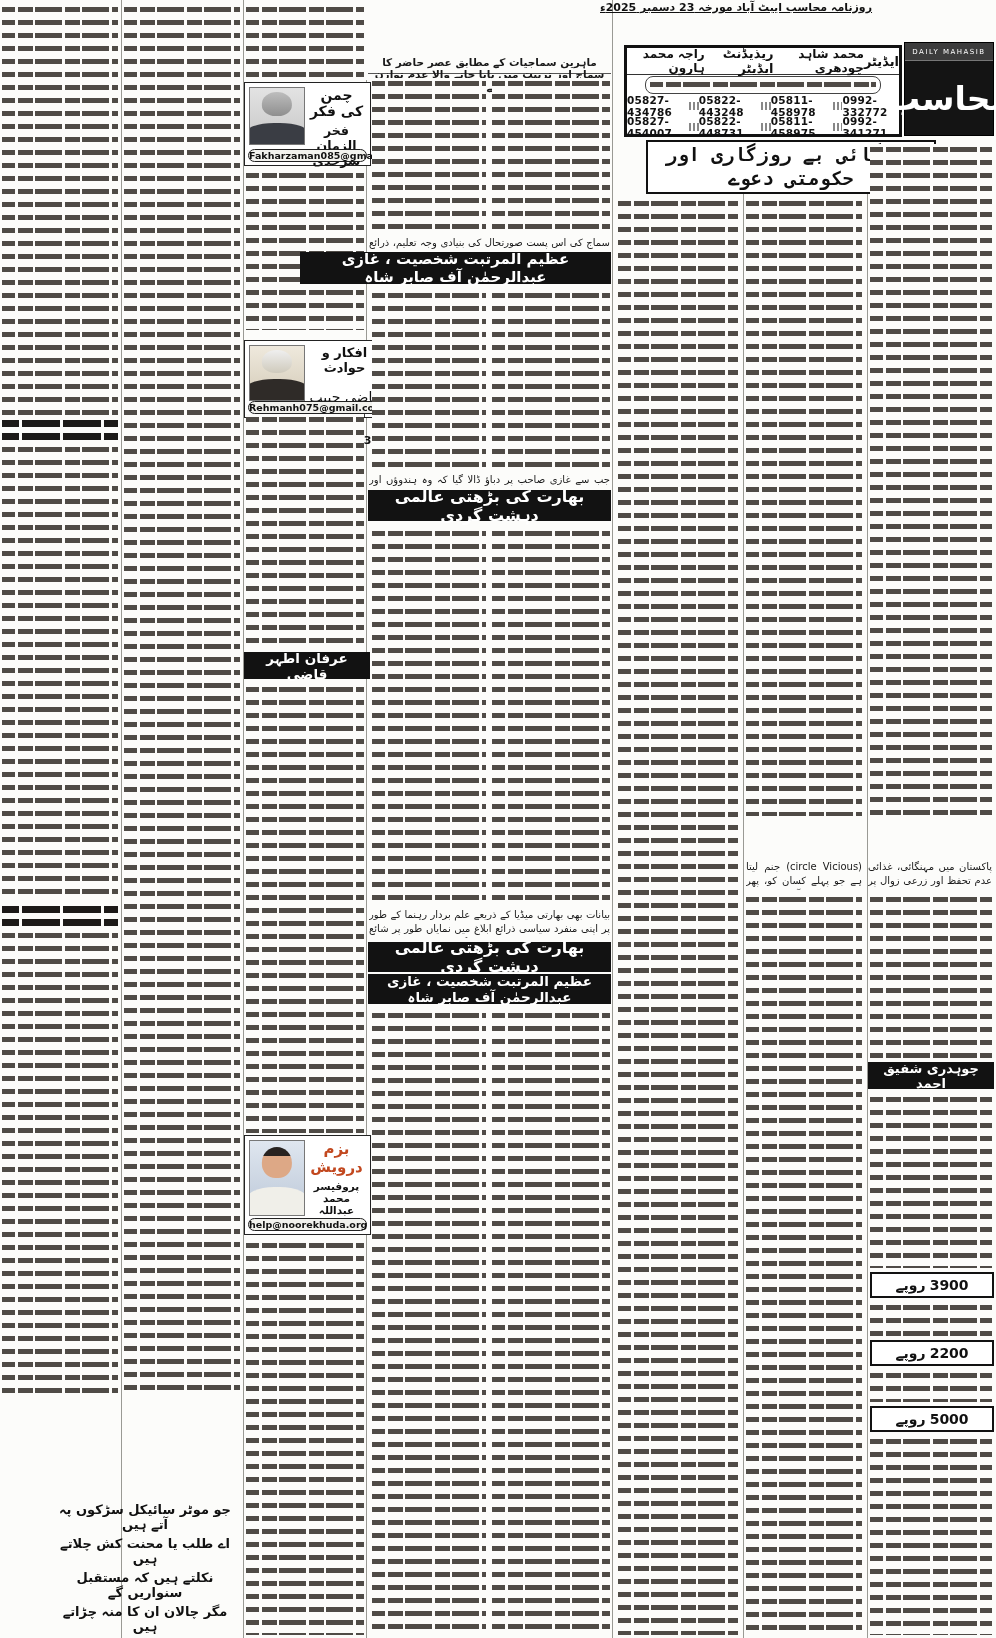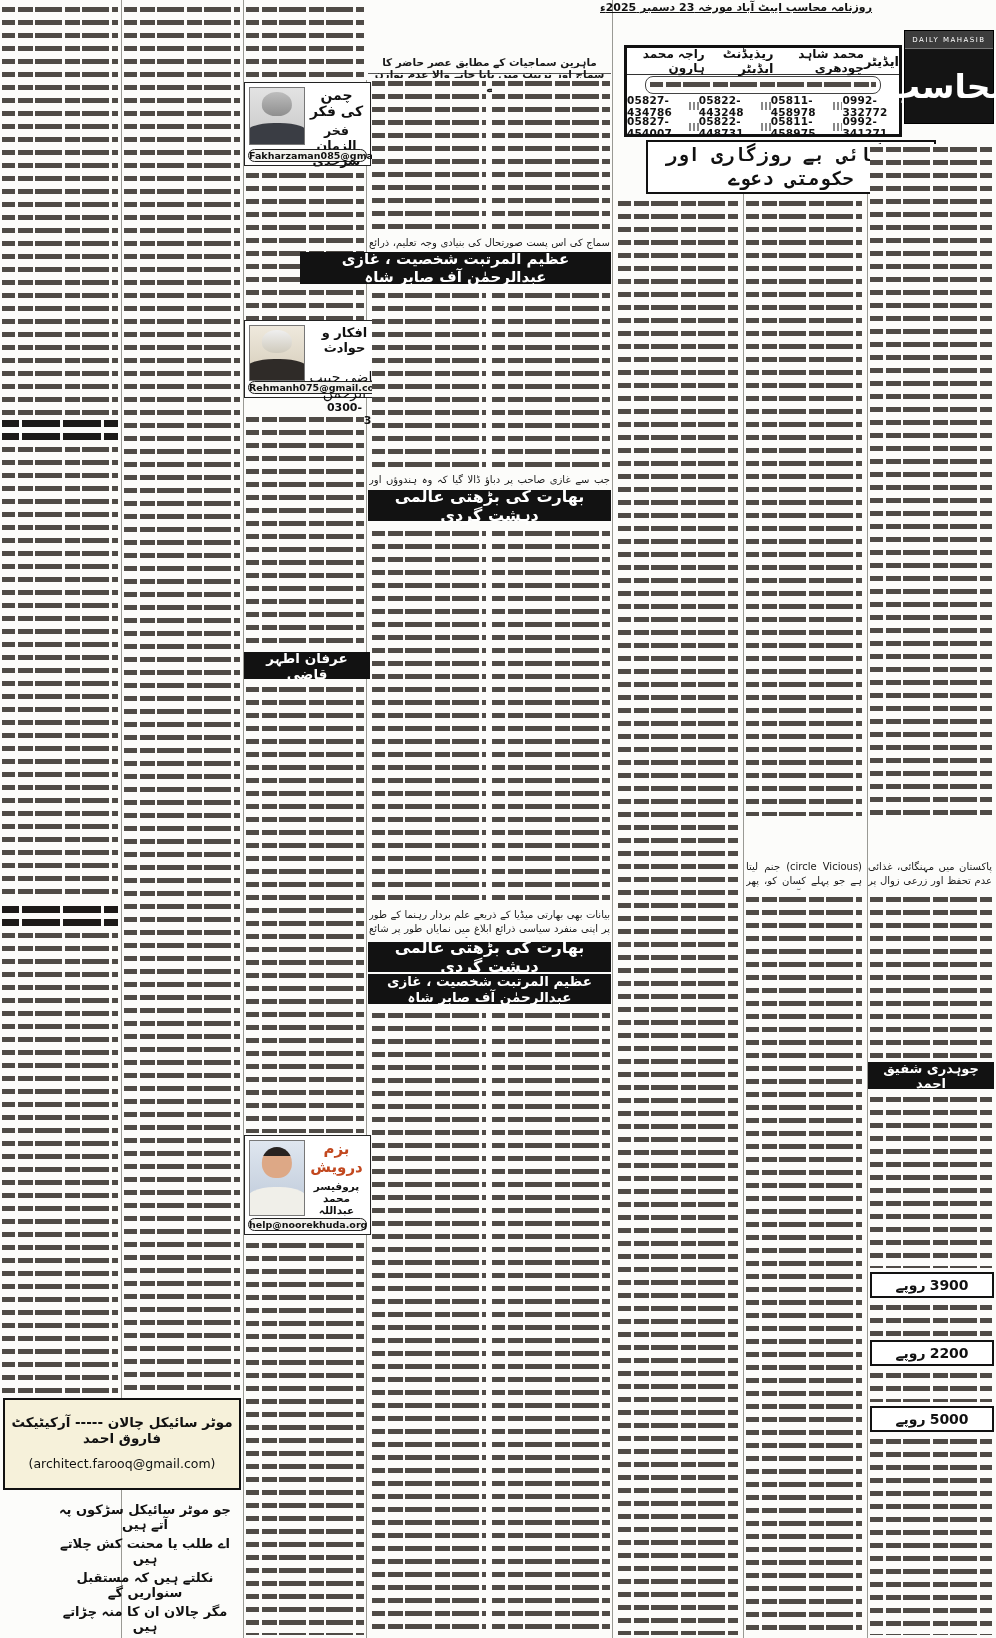--- a/index.html
+++ b/index.html
@@ -33,21 +33,21 @@
             background:#fff;box-sizing:border-box;}
   #masthead .names{display:flex;direction:rtl;justify-content:space-around;align-items:center;
             height:26px;border-bottom:1px solid #333;font-weight:bold;font-size:12px;}
   #masthead .names .lbl{font-size:13px;}
   #masthead .note{position:relative;height:16px;margin:1px 18px;border:1px solid #444;border-radius:8px;}
   #masthead .phones{display:flex;direction:ltr;justify-content:space-around;align-items:center;
             height:21px;font-weight:bold;font-size:10.5px;letter-spacing:.2px;}
   #masthead .phones .gap{width:14px;height:8px;background:
             repeating-linear-gradient(90deg,#888 0 2px,transparent 2px 4px);}
   
-  #logo{position:absolute;left:904px;top:30px;width:90px;height:94px;background:#141414;
+  #logo{position:absolute;left:904px;top:42px;width:90px;height:94px;background:#141414;
         border:1px solid #000;box-sizing:border-box;display:flex;flex-direction:column;}
   #logo .en{height:17px;background:#3c3c3c;color:#fff;font-size:7px;letter-spacing:1.5px;
         display:flex;align-items:center;justify-content:center;border-bottom:1px solid #777;}
   #logo .ur{flex:1;display:flex;align-items:center;justify-content:center;color:#fff;
         font-size:33px;font-weight:bold;direction:rtl;}
   
   .pbox{position:absolute;background:#fff;border:1px solid #222;box-sizing:border-box;}
   .photo{position:absolute;left:4px;top:4px;width:54px;overflow:hidden;border:1px solid #777;}
   .photo .bg{position:absolute;inset:0;}
   .photo .head{position:absolute;left:50%;top:8%;width:56%;height:42%;transform:translateX(-50%);
@@ -142,21 +142,21 @@
     </div>
     <div class="pside">
       <div class="psec">چمن کی فکر</div>
       <div class="pauth" style="font-size:12.5px;font-weight:bold;">فخر الزمان سرحدی</div>
     </div>
     <div class="pemail">Fakharzaman085@gmail.com</div>
   </div>
 
   <div class="tx" style="left:246px;top:170px;width:118px;height:160px;"></div>
 
-  <div class="pbox" style="left:244px;top:320px;width:143px;height:78px;">
+  <div class="pbox" style="left:244px;top:340px;width:143px;height:78px;">
     <div class="photo" style="bottom:16px;">
       <div class="bg" style="background:linear-gradient(#efe9dd,#d4cbb8);"></div>
       <div class="head" style="background:linear-gradient(#efefef,#cfcabc);"></div>
       <div class="torso" style="background:#2f2b28;"></div>
     </div>
     <div class="pside">
       <div class="psec" style="font-size:13px;">افکار و حوادث</div>
       <div class="pauth" style="margin-top:14px;font-size:14px;">قاضی حبیب الرحمٰن</div>
       <div class="pphone">0300-5626723</div>
     </div>
@@ -233,23 +233,19 @@
     <span>2200</span>
     <span>روپے</span>
   </div>
   <div class="tx" style="left:870px;top:1370px;width:122px;height:32px;"></div>
   <div class="figbox" style="top:1406px;">
     <span>5000</span>
     <span>روپے</span>
   </div>
   <div class="tx" style="left:870px;top:1436px;width:122px;height:199px;"></div>
 
-  <div id="chalan">
-    <div class="t">موٹر سائیکل چالان ----- آرکیٹیکٹ فاروق احمد</div>
-    <div class="e">(architect.farooq@gmail.com)</div>
-  </div>
 
   <div class="poemline" style="top:1502px;">جو موٹر سائیکل سڑکوں پہ آتے ہیں</div>
   <div class="poemline" style="top:1536px;">اے طلب یا محنت کش چلاتے ہیں</div>
   <div class="poemline" style="top:1570px;">نکلتے ہیں کہ مستقبل سنواریں گے</div>
   <div class="poemline" style="top:1604px;">مگر چالان ان کا منہ چڑاتے ہیں</div>
 
 </div>
 
 </body></html>

